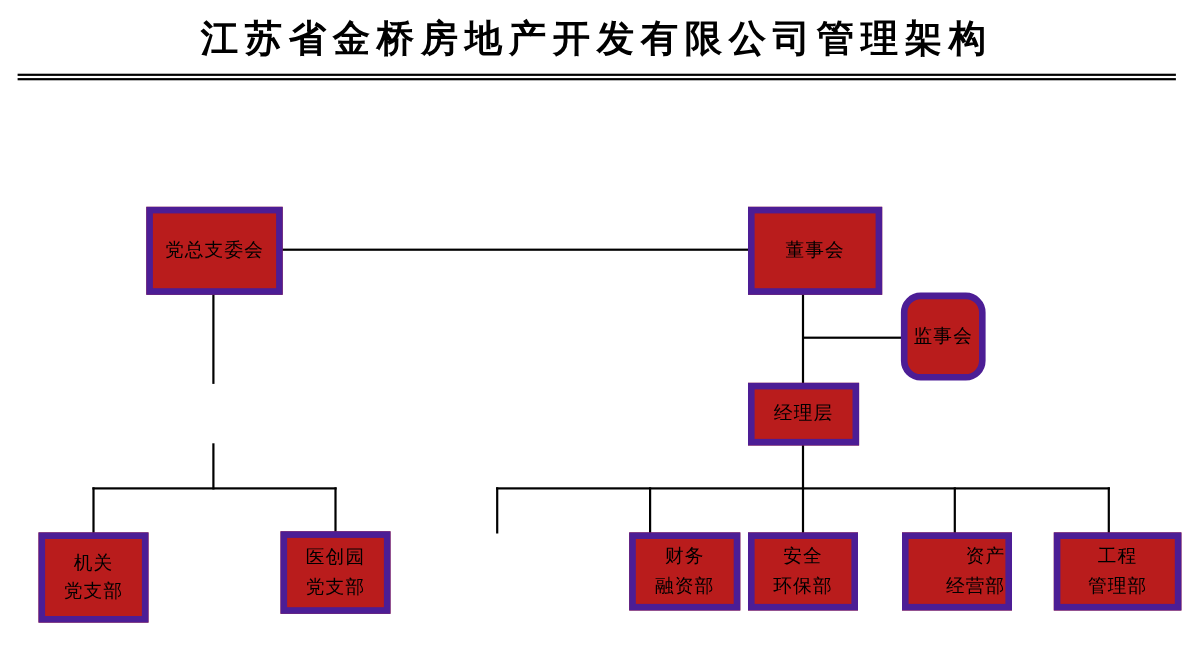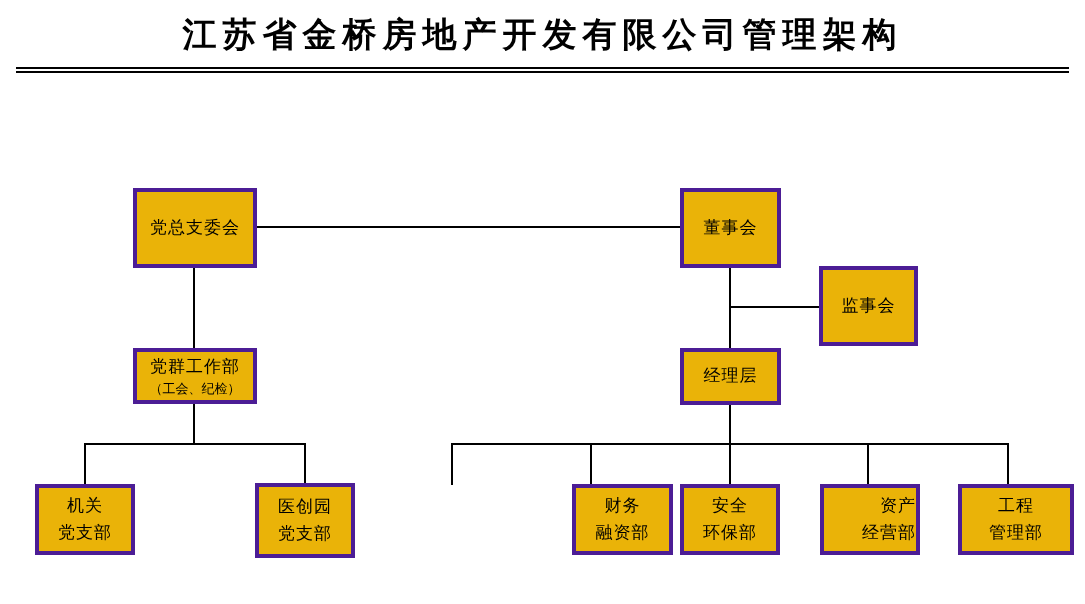--- a/index.html
+++ b/index.html
@@ -37,22 +37,22 @@
     border-top: 2px solid #000;
     border-bottom: 2px solid #000;
   }
   .canvas {
     position: absolute;
     inset: 0;
   }
   .box {
     position: absolute;
     box-sizing: border-box;
-    border: 4px solid #4c1d95;
-    background: #eab308;
+    border: 6px solid #4c1d95;
+    background: #b91c1c;
     display: flex;
     flex-direction: column;
     align-items: center;
     justify-content: center;
     text-align: center;
     font-size: 17px;
     line-height: 1.55;
     letter-spacing: 1px;
   }
   .box .sub {
@@ -89,36 +89,32 @@
     <div class="hline" style="left:451px; top:443px; width:558px;"></div>
     <div class="vline" style="left:451px; top:443px; height:42px;"></div>
     <div class="vline" style="left:590px; top:443px; height:42px;"></div>
     <div class="vline" style="left:729px; top:443px; height:42px;"></div>
     <div class="vline" style="left:867px; top:443px; height:42px;"></div>
     <div class="vline" style="left:1007px; top:443px; height:42px;"></div>
 
     <div class="box" style="left:133px; top:188px; width:124px; height:80px;">
       <span>党总支委会</span>
     </div>
-    <div class="box" style="left:680px; top:188px; width:101px; height:80px;">
+    <div class="box" style="left:680px; top:188px; width:122px; height:80px;">
       <span>董事会</span>
     </div>
-    <div class="box" style="left:819px; top:266px; width:99px; height:80px;">
+    <div class="box" style="left:819px; top:266px; width:77px; height:80px;border-radius:18px;">
       <span>监事会</span>
     </div>
 
-    <div class="box" style="left:133px; top:348px; width:124px; height:56px;">
-      <span>党群工作部</span>
-      <span class="sub">（工会、纪检）</span>
-    </div>
     <div class="box" style="left:680px; top:348px; width:101px; height:57px;">
       <span>经理层</span>
     </div>
 
-    <div class="box" style="left:35px; top:484px; width:100px; height:71px;font-family:Liberation Serif, serif;">
+    <div class="box" style="left:35px; top:484px; width:100px; height:82px;font-family:Liberation Serif, serif;">
       <span>机关</span>
       <span>党支部</span>
     </div>
     <div class="box" style="left:255px; top:483px; width:100px; height:75px;">
       <span>医创园</span>
       <span>党支部</span>
     </div>
     <div class="box" style="left:540px; top:484px; width:101px; height:71px;margin-left:32px;">
       <span>财务</span>
       <span>融资部</span>

